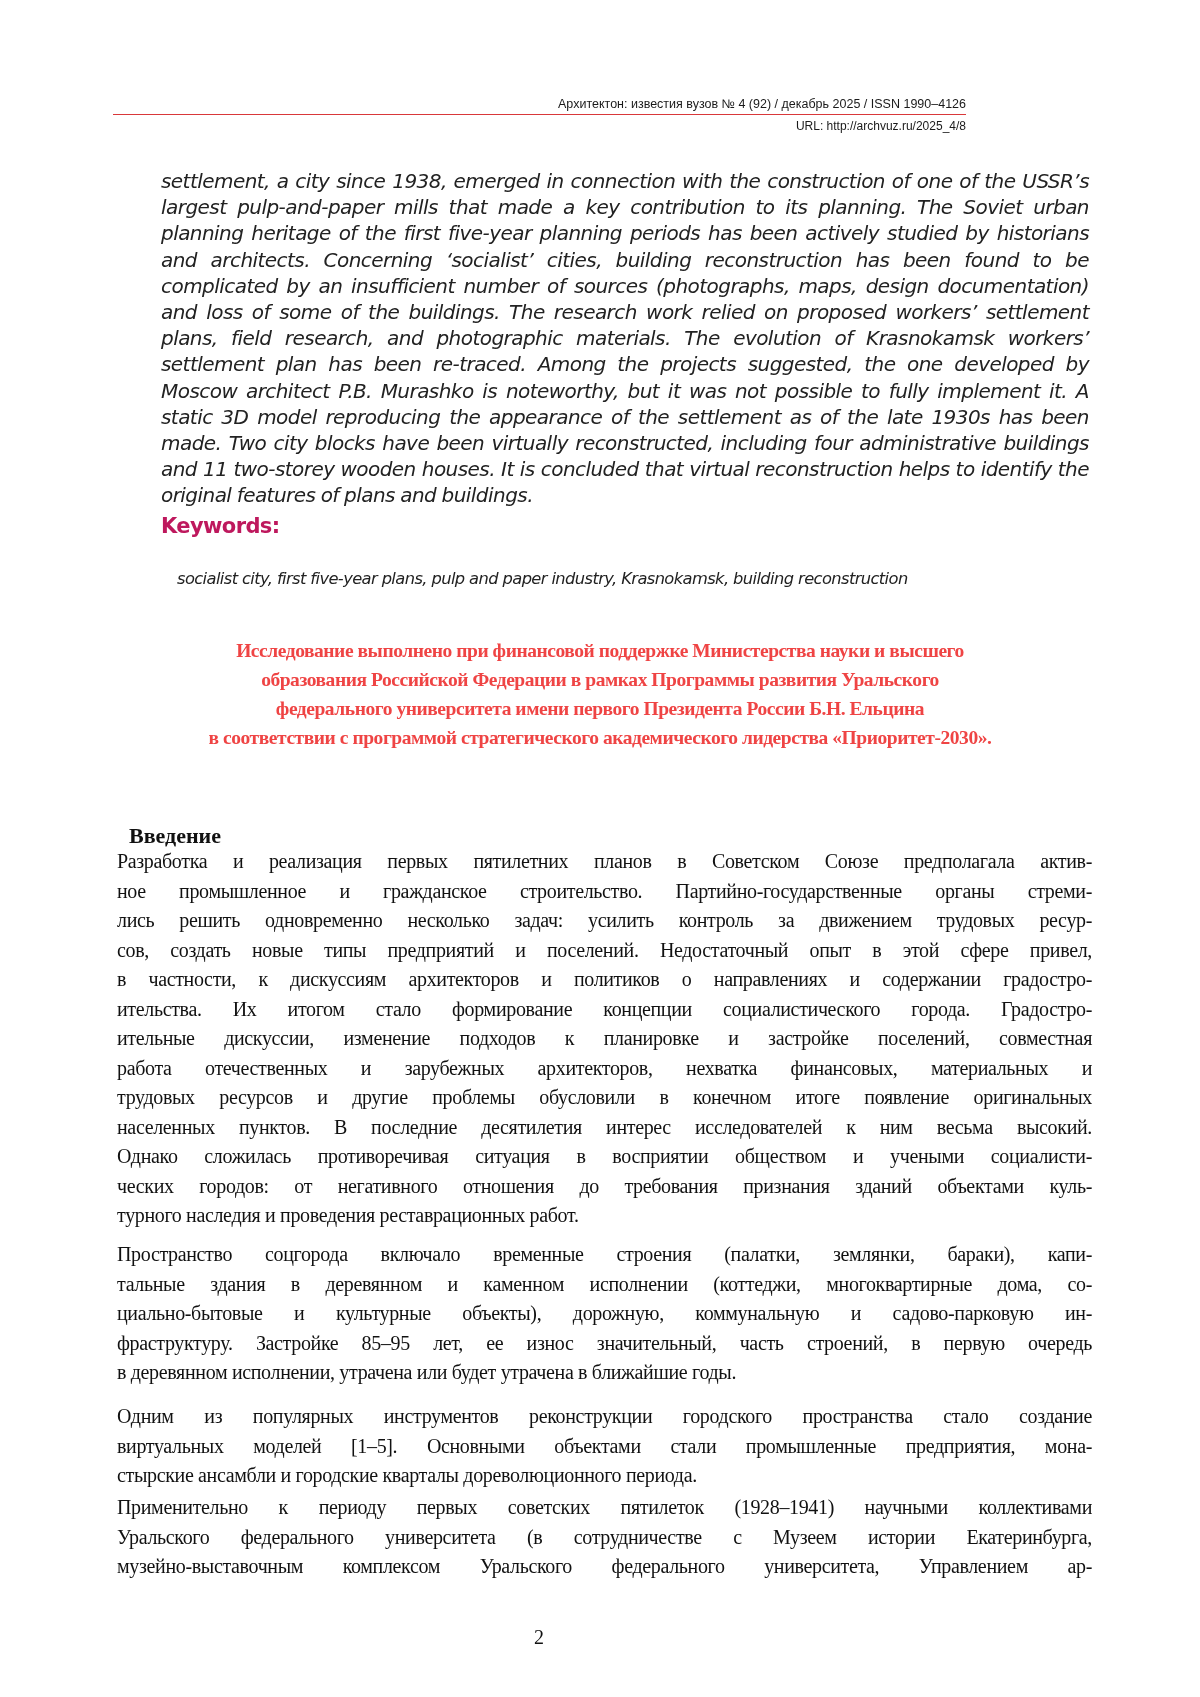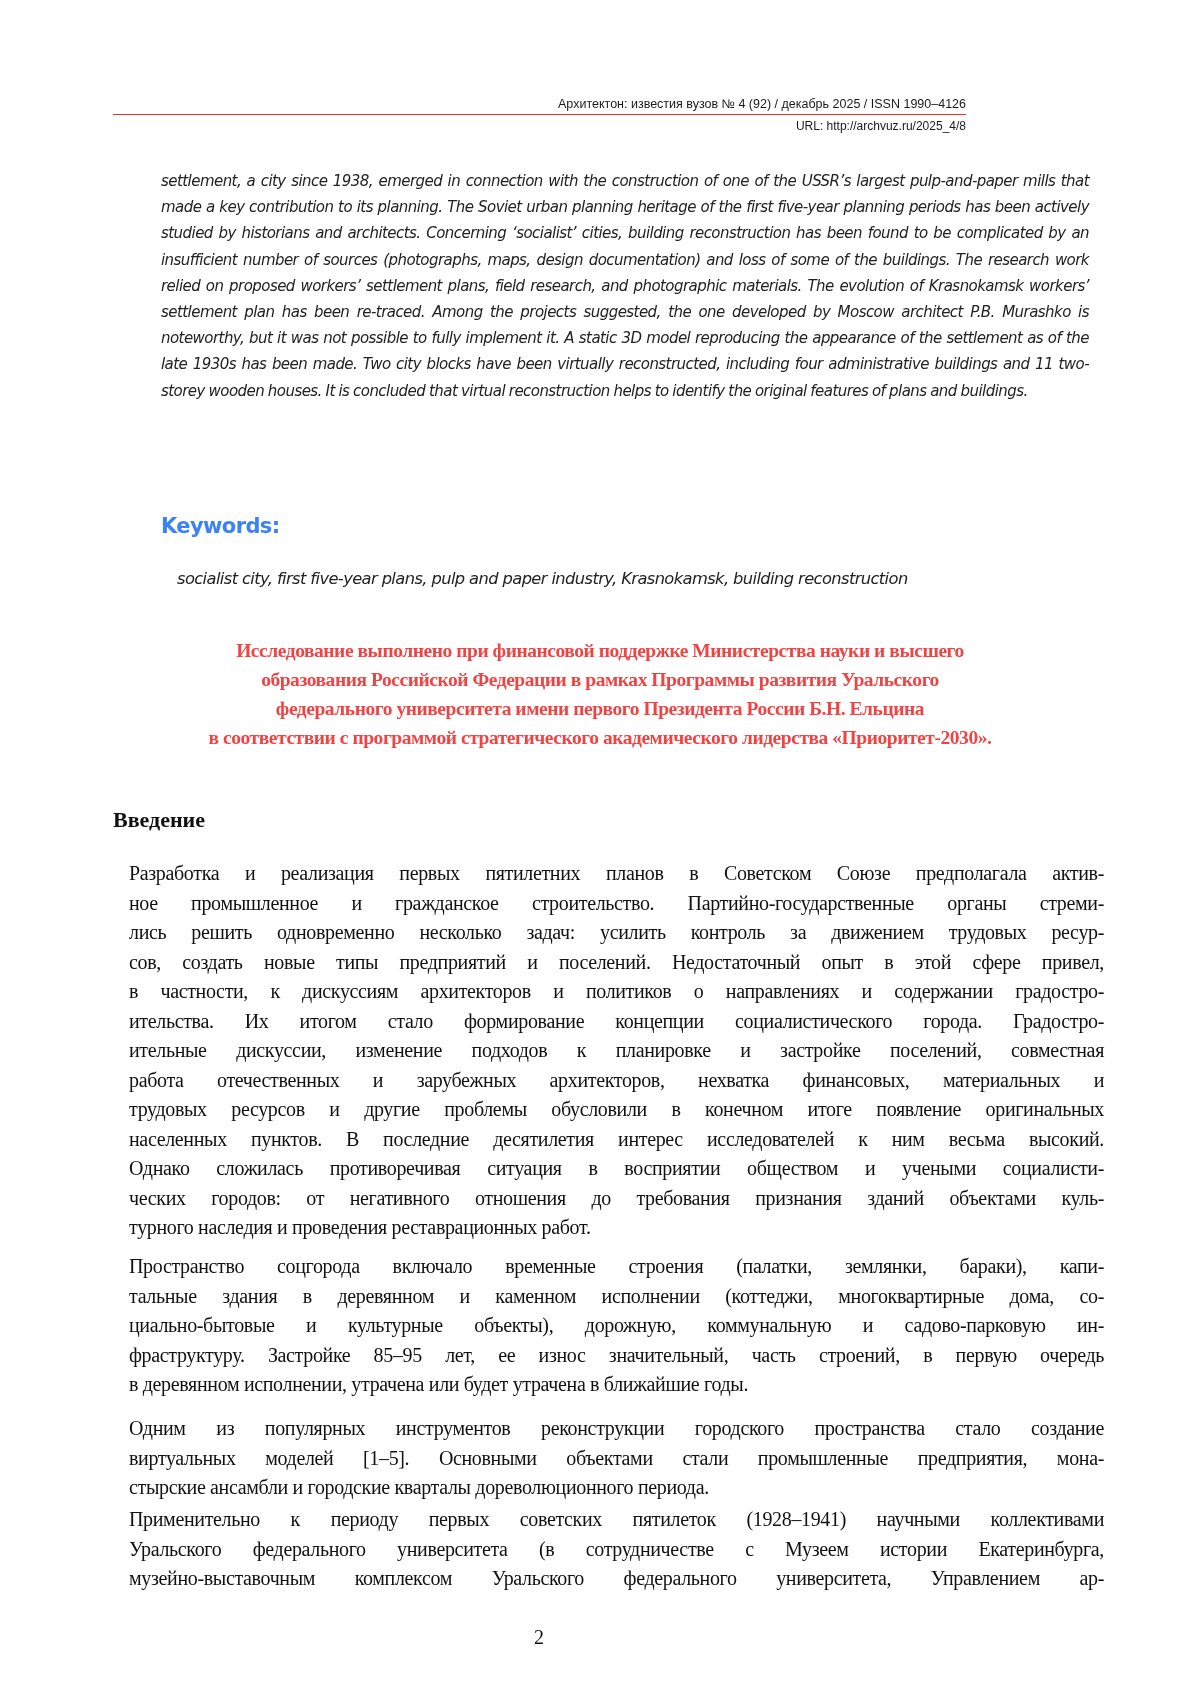--- a/index.html
+++ b/index.html
@@ -19,52 +19,52 @@
     .url-line {
       position: absolute; left: 113px; right: 112px; top: 118px;
       text-align: right;
       font-family: "Liberation Sans", sans-serif; font-size: 12px; color: #1a1a1a;
       line-height: 16px;
     }
 
     .abstract {
       position: absolute; left: 161px; width: 928px; top: 168px;
       font-family: "DejaVu Sans", sans-serif; font-style: italic;
-      font-size: 15px; line-height: 26.2px; color: #222;
+      font-size: 20px; line-height: 26.2px; color: #222;
       text-align: justify; letter-spacing: -0.55px; word-spacing: -0.5px;
       margin: 0;
     }
     .kw-heading {
       position: absolute; left: 161px; top: 512px;
       font-family: "DejaVu Sans", sans-serif; font-weight: bold;
-      font-size: 21px; line-height: 28px; color: #3b82f6; margin: 0; letter-spacing: -0.6px;
+      font-size: 21px; line-height: 28px; color: #be185d; margin: 0; letter-spacing: -0.6px;
     }
     .kw-list {
       position: absolute; left: 161px; top: 550px; width: 928px;
       font-family: "DejaVu Sans", sans-serif; font-style: italic;
       font-size: 16.3px; line-height: 26px; color: #222; letter-spacing: -0.6px; margin: 16px;
     }
 
     .funding {
       position: absolute; left: 110px; width: 980px; top: 636px;
       font-family: "Liberation Serif", serif; font-weight: bold;
       font-size: 19.5px; line-height: 29px; text-align: center; color: #ef4444;
       margin: 0;
     }
     .funding span { display: block; white-space: nowrap; letter-spacing: -0.45px; }
 
     .section-heading {
       position: absolute; left: 113px; top: 805px;
       font-family: "Liberation Serif", serif; font-weight: bold;
-      font-size: 22px; line-height: 30px; color: #111; margin: 0;
+      font-size: 22px; line-height: 30px; color: #111; margin: 16px;
     }
     .body-text {
       position: absolute; left: 113px; width: 975px;
       font-family: "Liberation Serif", serif; font-size: 20px; line-height: 29.5px;
-      color: #111; margin: 16px;
+      color: #111; margin: 4px;
     }
     .body-text span.ln { display: block; text-align: justify; text-align-last: justify; white-space: nowrap; letter-spacing: -0.35px; }
     .body-text span.ln.last { text-align-last: left; }
     .p1 { top: 843px; }
     .p2 { top: 1236px; }
     .p3 { top: 1398px; }
     .p4 { top: 1489px; }
 
     .page-number {
       position: absolute; left: 0; right: 0; top: 1626px; text-align: center;

